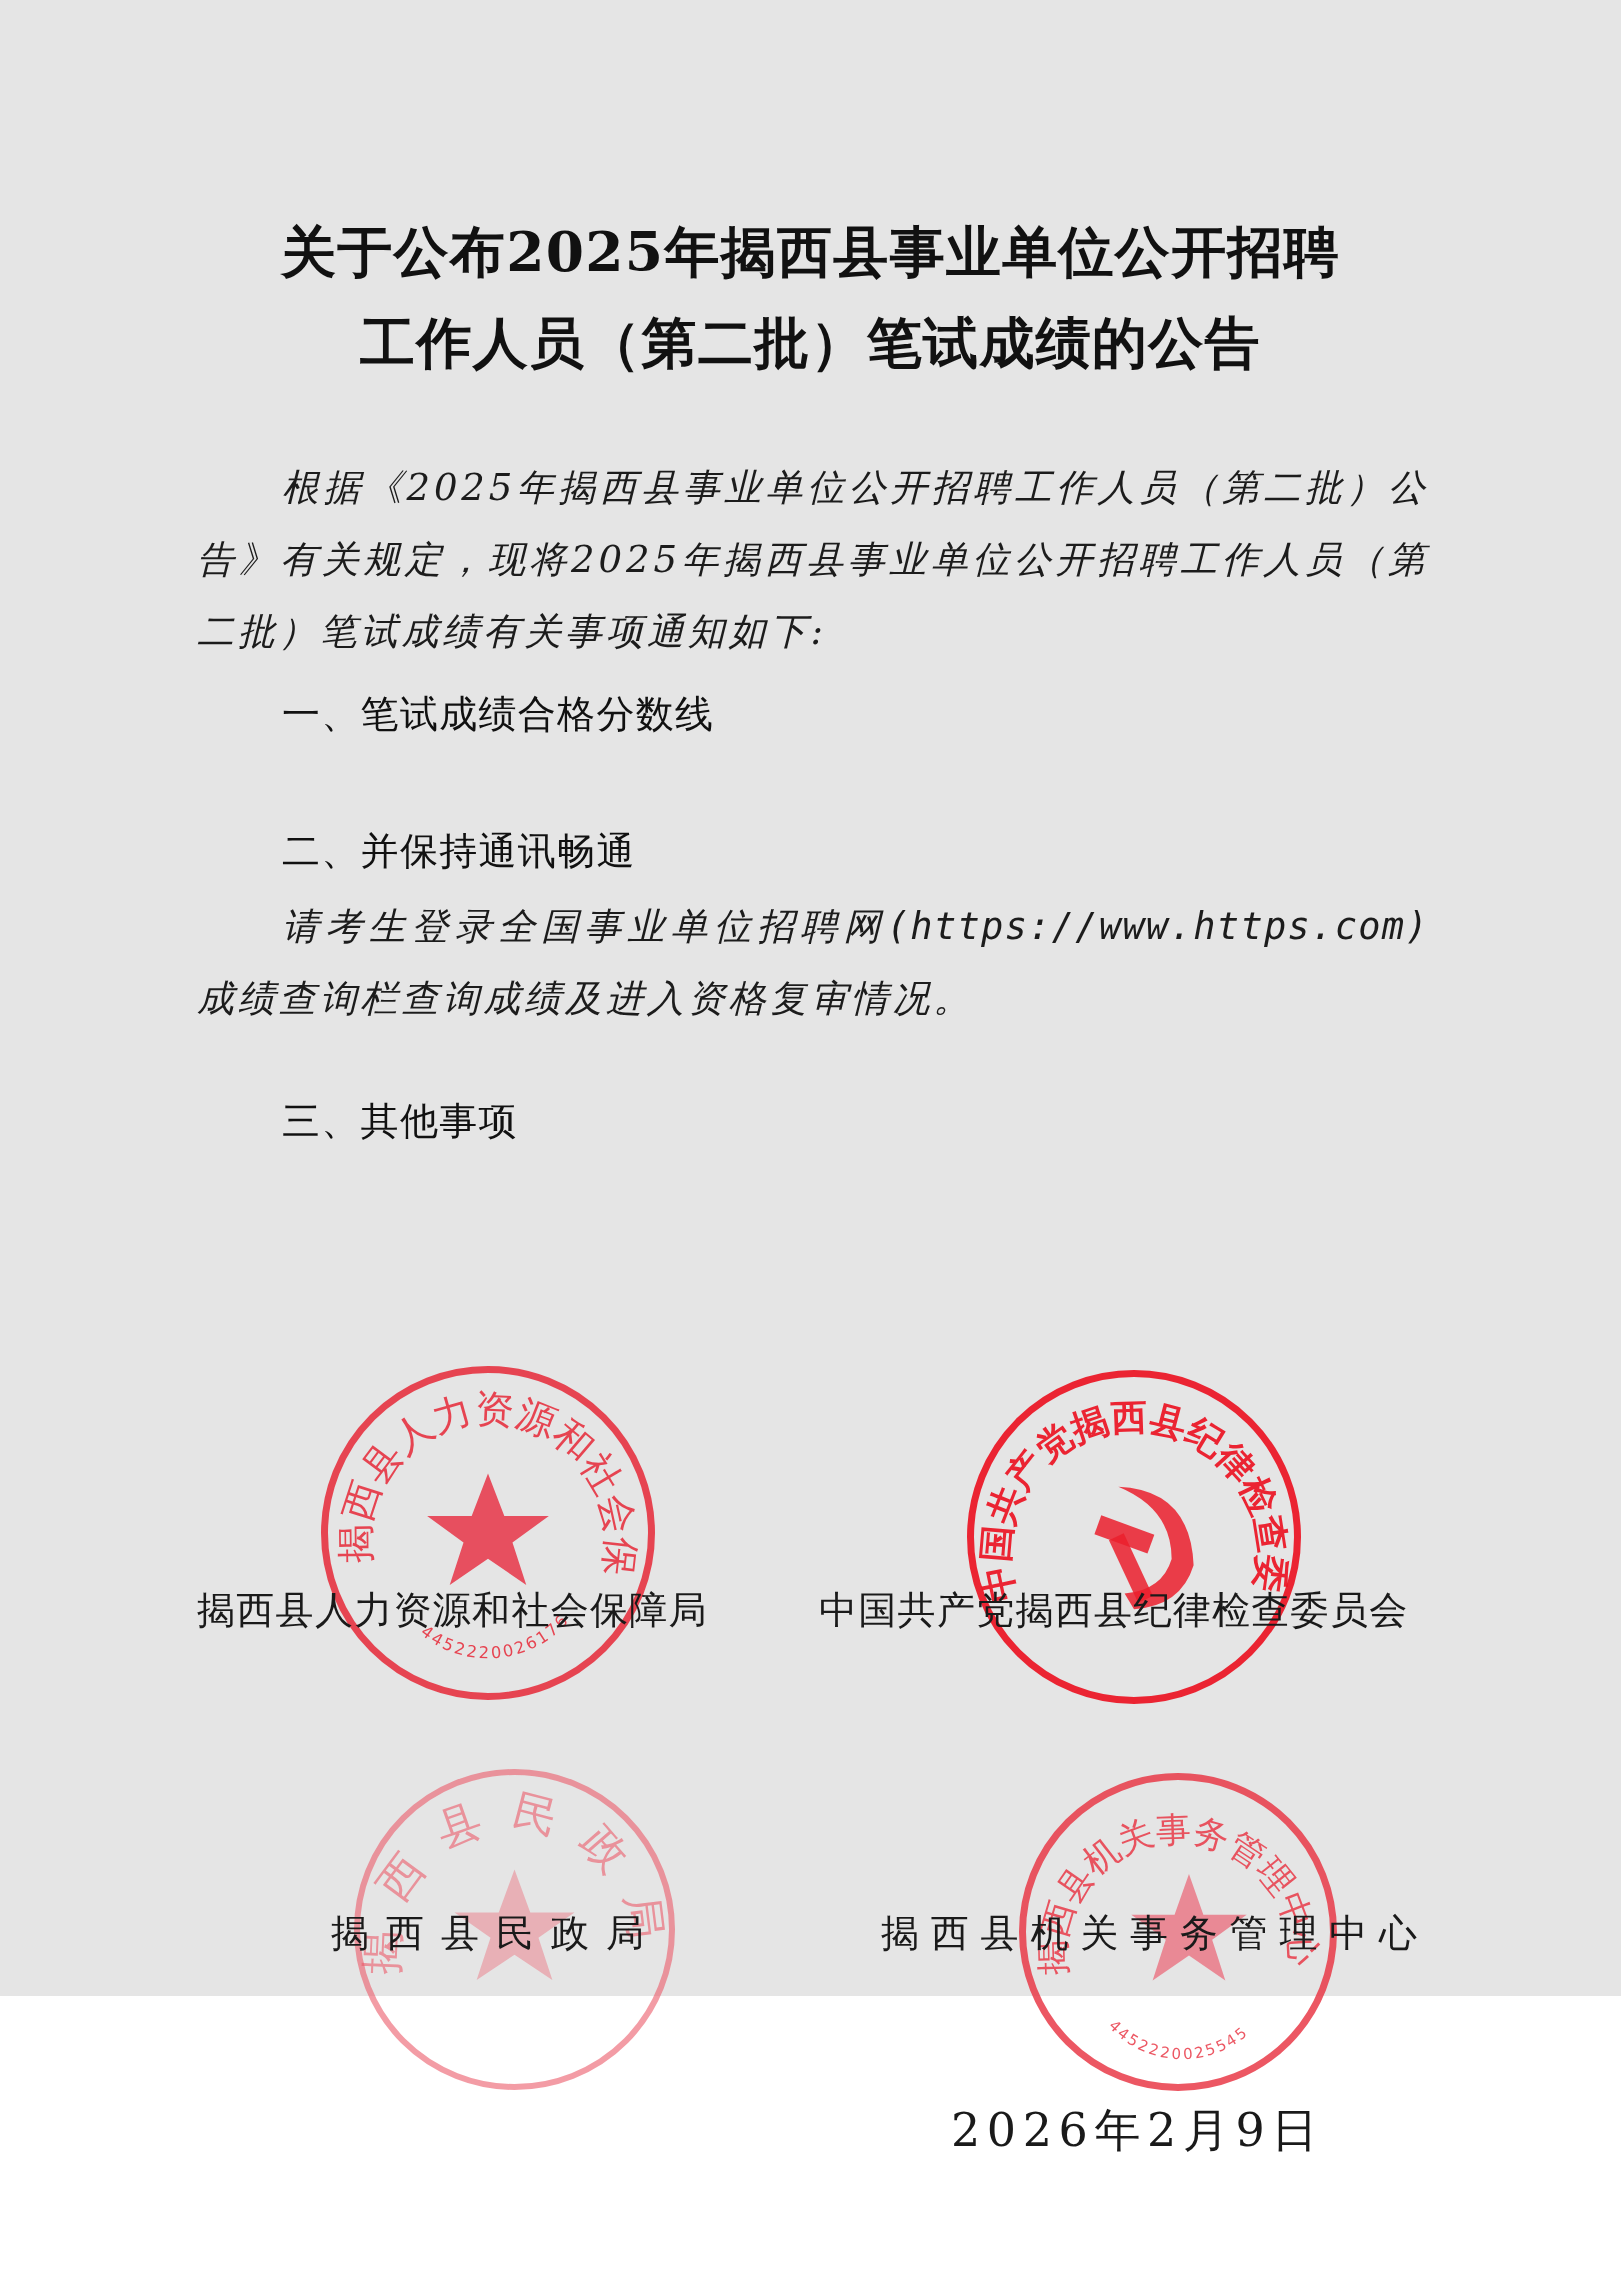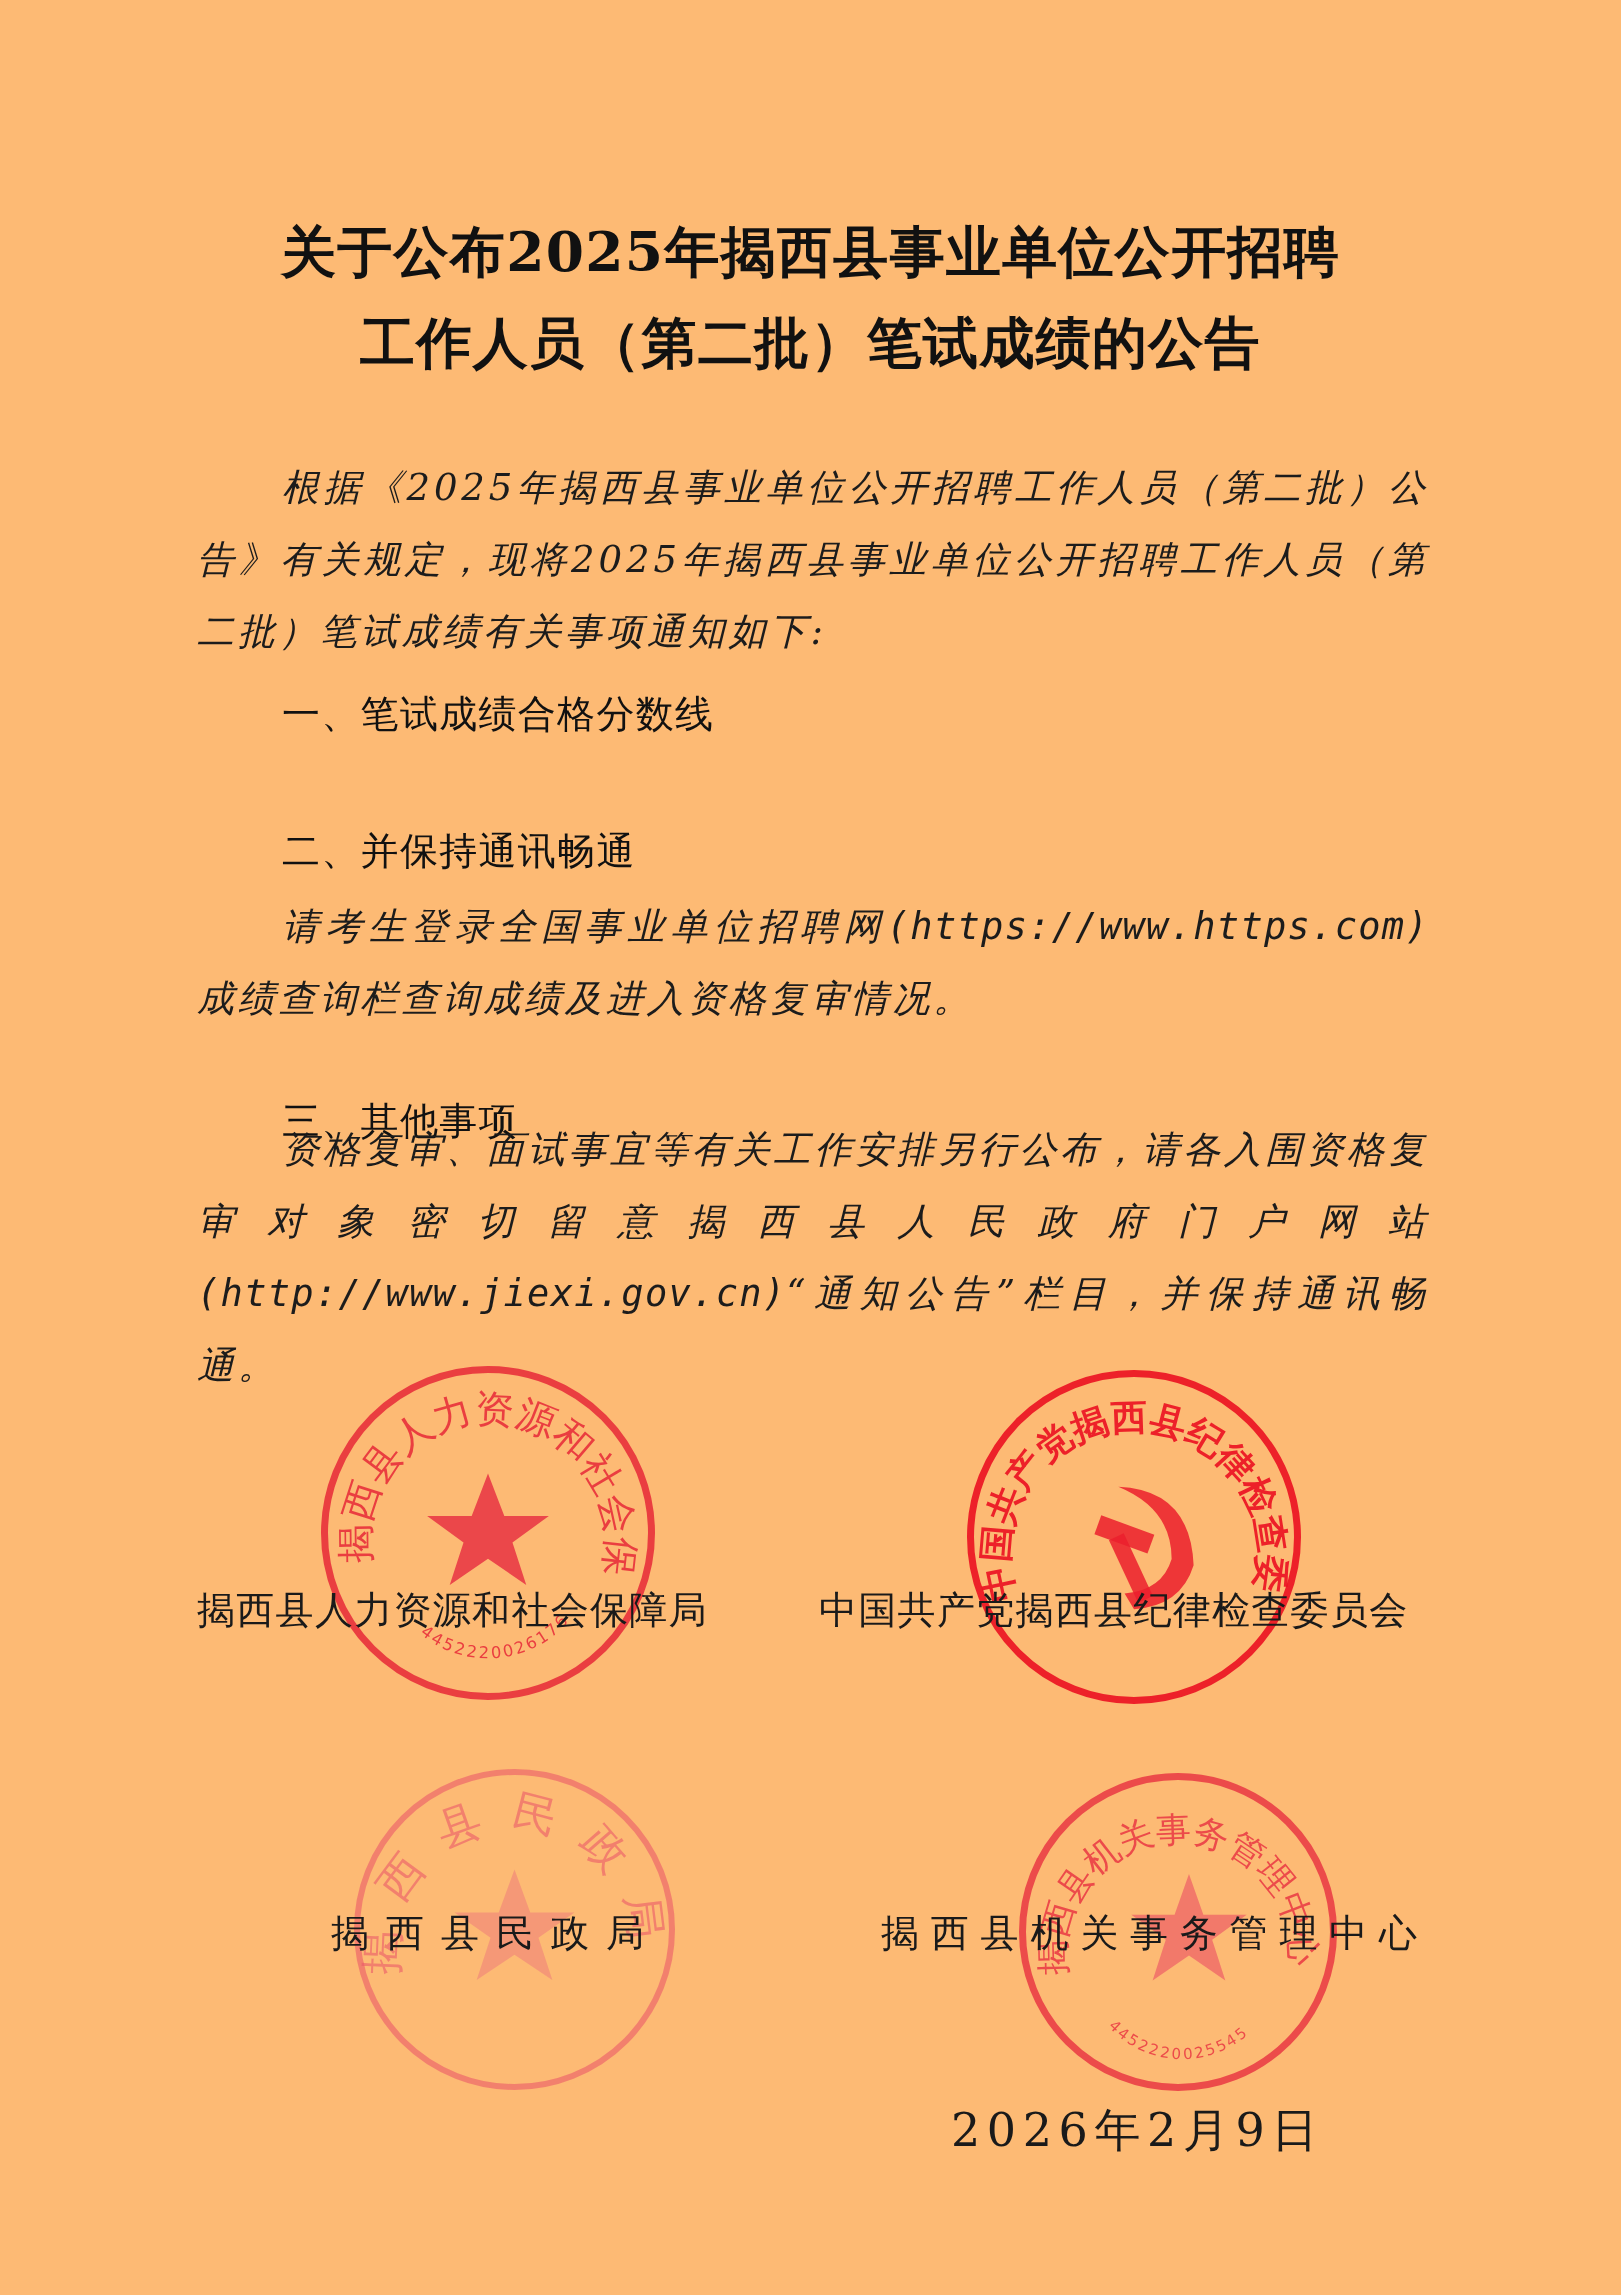--- a/index.html
+++ b/index.html
@@ -1,18 +1,18 @@
 <!DOCTYPE html>
 <html style="font-size:10.5px"><head>
 <meta charset="utf-8">
 <style>
   html, body { margin: 0; padding: 0; background: #ffffff; }
   body { width: 1621px; height: 2295px; position: relative; overflow: hidden;
          font-family: "DejaVu Serif", "Liberation Serif", serif; color: #1a1a1a; }
-  .page { position: absolute; left: 0; top: 0; width: 1621px; height: 2295px; background: #fdba74; }
+  .page { position: absolute; left: 0; top: 0; width: 1621px; height: 1996px; background: #e5e5e5; }
   .title { position: absolute; left: 0; width: 1621px; text-align: center;
            font-family: "DejaVu Serif", "Liberation Serif", serif; font-weight: bold;
            font-size: 55px; letter-spacing: 1.3px; color: #111; }
   .t1 { top: 216px; }
   .t2 { top: 307px; }
   .para { position: absolute; left: 197px; width: 1232px; font-size: 37px; line-height: 72px;
           letter-spacing: 3.9px; color: #1c1c1c; text-align: justify; font-style: italic; }
   .indent { text-indent: 85px; }
   .heading { position: absolute; left: 282px; font-family: "DejaVu Sans", "Liberation Sans", sans-serif;
              font-size: 38px; color: #111; letter-spacing: 1.3px; }
@@ -35,23 +35,20 @@
   <div class="para indent" style="top:452px;">根据《2025年揭西县事业单位公开招聘工作人员（第二批）公告》有关规定，现将2025年揭西县事业单位公开招聘工作人员（第二批）笔试成绩有关事项通知如下:</div>
 
   <div class="heading" style="top:689px;">一、笔试成绩合格分数线</div>
 
   <div class="heading" style="top:826px;">二、并保持通讯畅通</div>
   <div class="para indent" style="top:891px;">
     <span>请考生登录全国事业单位招聘网</span><span class="mono">(https://www.https.com)</span><span>成绩查询栏查询成绩及进入资格复审情况。</span>
   </div>
 
   <div class="heading" style="top:1096px;">三、其他事项</div>
-  <div class="para indent" style="top:1114px;">
-    <span>资格复审、面试事宜等有关工作安排另行公布，请各入围资格复审对象密切留意揭西县人民政府门户网站</span><span class="mono">(http://www.jiexi.gov.cn)</span><span>“通知公告”栏目，并保持通讯畅通。</span>
-  </div>
 
   <div class="seal" style="left:321px; top:1366px; width:334px; height:334px;">
     <svg viewBox="0 0 510 510">
       <polygon points="255,160 281,228 352,228 294,270 316,338 255,296 194,338 216,270 158,228 229,228" fill="rgba(230,45,65,0.82)"></polygon>
       <path id="arc1" d="M 75,330 A 190,190 0 1 1 435,330" fill="none"></path>
       <text font-size="62" fill="rgba(230,40,55,0.85)" font-family="DejaVu Sans, sans-serif"><textPath href="#arc1" startOffset="4%">揭西县人力资源和社会保障局</textPath></text>
       <path id="arc1b" d="M 130,400 A 170,170 0 0 0 380,400" fill="none"></path>
       <text font-size="26" fill="rgba(230,40,55,0.85)" font-family="DejaVu Sans, sans-serif" letter-spacing="4"><textPath href="#arc1b" startOffset="8%">4452220026176</textPath></text>
     </svg>
   </div>

